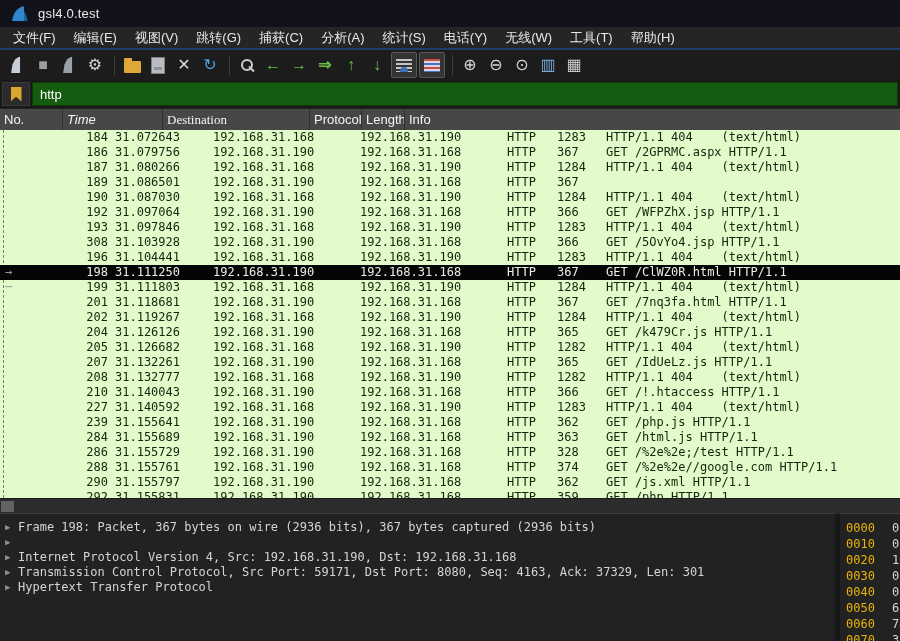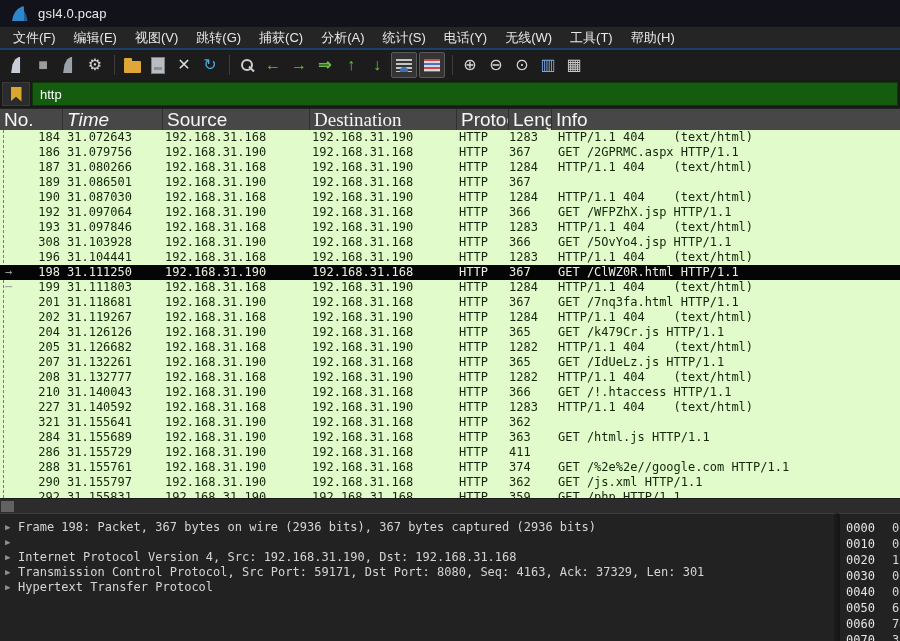--- a/index.html
+++ b/index.html
@@ -40,33 +40,33 @@
   
   .filterbar{position:absolute;top:80px;left:0;right:0;height:28px;background:#191919;
     display:flex;align-items:center;padding:0 2px;}
   .bookmark-btn{width:26px;height:22px;background:#2b2b2b;border:1px solid #3a3a3a;
     display:flex;align-items:center;justify-content:center;margin-right:2px;}
   .bookmark-shape{width:11px;height:15px;background:#d9a62e;clip-path:polygon(0 0,100% 0,100% 100%,50% 68%,0 100%);}
   .filter-input{flex:1;height:22px;background:#165c10;border:1px solid #0b3a06;color:#ffffff;
     font-size:13px;font-family:"Liberation Sans",sans-serif;padding:0 0 0 7px;outline:none;}
   
   .colheader{position:absolute;top:108px;left:0;right:0;height:22px;background:#474747;
-    display:flex;color:#f5f5f5;font-size:19px;border-top:1px solid #222;}
+    display:flex;color:#f5f5f5;font-size:13px;border-top:1px solid #222;}
   .hcell{height:22px;line-height:22px;padding-left:4px;border-right:1px solid #303030;
     overflow:hidden;white-space:nowrap;box-sizing:border-box;flex-shrink:0;}
   .hc-no{width:63px;}.hc-time{width:100px;font-style:italic;}.hc-src{width:147px;}.hc-dst{width:147px;font-family:Liberation Serif, serif;}
   .hc-proto{width:52px;}.hc-len{width:43px;}.hc-info{flex:1;border-right:none;}
   
   .listarea{position:absolute;top:130px;left:0;right:0;height:368px;background:#e2fbca;
     overflow:hidden;font-family:"DejaVu Sans Mono","Liberation Mono",monospace;font-size:12px;}
   .listarea::before{content:"";position:absolute;left:3px;top:0;bottom:0;border-left:1px dashed #6d8a5e;z-index:2;}
   .prow{display:flex;height:15px;line-height:15px;color:#15250c;white-space:pre;position:relative;}
   .prow.selected{background:#050505;color:#e9efe4;z-index:3;}
   .pc{flex-shrink:0;overflow:hidden;box-sizing:border-box;}
-  .pc-no{width:63px;text-align:right;padding-right:3px;}
+  .pc-no{width:63px;text-align:right;padding-right:3px;margin-left:48px;}
   .pc-time{width:100px;padding-left:4px;}
   .pc-src{width:147px;padding-left:2px;}
   .pc-dst{width:147px;padding-left:2px;}
   .pc-proto{width:52px;padding-left:2px;}
   .pc-len{width:43px;padding-right:3px;}
   .pc-info{flex:1;padding-left:6px;}
   .rowmarker{position:absolute;left:5px;top:0;color:#9a9a9a;font-size:12px;z-index:4;}
   
   .hscroll{position:absolute;top:498px;left:0;right:0;height:15px;background:#2c2c2c;border-top:1px solid #1a1a1a;}
   .hscroll .handle{position:absolute;left:1px;top:2px;width:13px;height:11px;background:#626262;}
@@ -74,34 +74,34 @@
   .details{position:absolute;top:513px;left:0;width:834px;height:128px;background:#222222;
     border-top:1px solid #3f3f3f;color:#d4d4d4;
     font-family:"DejaVu Sans Mono","Liberation Mono",monospace;font-size:12px;padding-top:6px;box-sizing:border-box;}
   .dline{height:15px;line-height:15px;white-space:pre;overflow:hidden;position:relative;padding-left:18px;}
   .dline .exp{position:absolute;left:5px;top:0;color:#8f8f8f;font-size:9px;}
   
   .hexpane{position:absolute;top:513px;left:837px;right:0;bottom:0;background:#222222;
     border-top:1px solid #3f3f3f;border-left:3px solid #161616;
     font-family:"DejaVu Sans Mono","Liberation Mono",monospace;font-size:12px;padding-top:6px;box-sizing:border-box;}
   .hline{height:16px;line-height:16px;display:flex;white-space:pre;}
-  .hline .off{color:#e5e5e5;width:36px;text-align:right;margin-left:6px;}
+  .hline .off{color:#eab308;width:36px;text-align:right;margin-left:6px;}
   .hline .byte{color:#d6d6d6;margin-left:17px;}
 </style>
 </head>
 <body>
 
 <div class="titlebar">
   <span class="app-logo">
     <svg viewBox="0 0 20 18" width="20" height="18">
       <path d="M2 16 Q3.5 5 12 1.5 Q14 0.8 14 2.5 L14 16 Z" fill="#2f86cc"></path>
       <path d="M14 6 Q16.5 9 17.5 16 L14 16 Z" fill="#1d5f99"></path>
     </svg>
   </span>
-  <span class="title-text">gsl4.0.pcap</span>
+  <span class="title-text">gsl4.0.test</span>
 </div>
 
 <div class="menubar" id="menubar">
     <span class="menuitem">文件(F)</span>
     <span class="menuitem">编辑(E)</span>
     <span class="menuitem">视图(V)</span>
     <span class="menuitem">跳转(G)</span>
     <span class="menuitem">捕获(C)</span>
     <span class="menuitem">分析(A)</span>
     <span class="menuitem">统计(S)</span>
@@ -156,21 +156,20 @@
 <div class="filterbar">
   <span class="bookmark-btn">
     <span class="bookmark-shape"></span>
   </span>
   <input class="filter-input" readonly="" value="http" style="">
 </div>
 
 <div class="colheader" id="colheader">
     <span class="hcell hc-no">No.</span>
     <span class="hcell hc-time">Time</span>
-    <span class="hcell hc-src">Source</span>
     <span class="hcell hc-dst">Destination</span>
     <span class="hcell hc-proto">Protocol</span>
     <span class="hcell hc-len">Length</span>
     <span class="hcell hc-info">Info</span>
   </div>
 
 <div class="listarea" id="listarea">
     <div class="prow"><span class="pc pc-no">184</span><span class="pc pc-time">31.072643</span><span class="pc pc-src">192.168.31.168</span><span class="pc pc-dst">192.168.31.190</span><span class="pc pc-proto">HTTP</span><span class="pc pc-len">1283</span><span class="pc pc-info">HTTP/1.1 404    (text/html)</span></div>
     <div class="prow"><span class="pc pc-no">186</span><span class="pc pc-time">31.079756</span><span class="pc pc-src">192.168.31.190</span><span class="pc pc-dst">192.168.31.168</span><span class="pc pc-proto">HTTP</span><span class="pc pc-len">367</span><span class="pc pc-info">GET /2GPRMC.aspx HTTP/1.1</span></div>
     <div class="prow"><span class="pc pc-no">187</span><span class="pc pc-time">31.080266</span><span class="pc pc-src">192.168.31.168</span><span class="pc pc-dst">192.168.31.190</span><span class="pc pc-proto">HTTP</span><span class="pc pc-len">1284</span><span class="pc pc-info">HTTP/1.1 404    (text/html)</span></div>
@@ -183,23 +182,23 @@
     <div class="prow selected"><span class="pc pc-no">198</span><span class="pc pc-time">31.111250</span><span class="pc pc-src">192.168.31.190</span><span class="pc pc-dst">192.168.31.168</span><span class="pc pc-proto">HTTP</span><span class="pc pc-len">367</span><span class="pc pc-info">GET /ClWZ0R.html HTTP/1.1</span><span class="rowmarker">→</span></div>
     <div class="prow"><span class="pc pc-no">199</span><span class="pc pc-time">31.111803</span><span class="pc pc-src">192.168.31.168</span><span class="pc pc-dst">192.168.31.190</span><span class="pc pc-proto">HTTP</span><span class="pc pc-len">1284</span><span class="pc pc-info">HTTP/1.1 404    (text/html)</span><span class="rowmarker">─</span></div>
     <div class="prow"><span class="pc pc-no">201</span><span class="pc pc-time">31.118681</span><span class="pc pc-src">192.168.31.190</span><span class="pc pc-dst">192.168.31.168</span><span class="pc pc-proto">HTTP</span><span class="pc pc-len">367</span><span class="pc pc-info">GET /7nq3fa.html HTTP/1.1</span></div>
     <div class="prow"><span class="pc pc-no">202</span><span class="pc pc-time">31.119267</span><span class="pc pc-src">192.168.31.168</span><span class="pc pc-dst">192.168.31.190</span><span class="pc pc-proto">HTTP</span><span class="pc pc-len">1284</span><span class="pc pc-info">HTTP/1.1 404    (text/html)</span></div>
     <div class="prow"><span class="pc pc-no">204</span><span class="pc pc-time">31.126126</span><span class="pc pc-src">192.168.31.190</span><span class="pc pc-dst">192.168.31.168</span><span class="pc pc-proto">HTTP</span><span class="pc pc-len">365</span><span class="pc pc-info">GET /k479Cr.js HTTP/1.1</span></div>
     <div class="prow"><span class="pc pc-no">205</span><span class="pc pc-time">31.126682</span><span class="pc pc-src">192.168.31.168</span><span class="pc pc-dst">192.168.31.190</span><span class="pc pc-proto">HTTP</span><span class="pc pc-len">1282</span><span class="pc pc-info">HTTP/1.1 404    (text/html)</span></div>
     <div class="prow"><span class="pc pc-no">207</span><span class="pc pc-time">31.132261</span><span class="pc pc-src">192.168.31.190</span><span class="pc pc-dst">192.168.31.168</span><span class="pc pc-proto">HTTP</span><span class="pc pc-len">365</span><span class="pc pc-info">GET /IdUeLz.js HTTP/1.1</span></div>
     <div class="prow"><span class="pc pc-no">208</span><span class="pc pc-time">31.132777</span><span class="pc pc-src">192.168.31.168</span><span class="pc pc-dst">192.168.31.190</span><span class="pc pc-proto">HTTP</span><span class="pc pc-len">1282</span><span class="pc pc-info">HTTP/1.1 404    (text/html)</span></div>
     <div class="prow"><span class="pc pc-no">210</span><span class="pc pc-time">31.140043</span><span class="pc pc-src">192.168.31.190</span><span class="pc pc-dst">192.168.31.168</span><span class="pc pc-proto">HTTP</span><span class="pc pc-len">366</span><span class="pc pc-info">GET /!.htaccess HTTP/1.1</span></div>
     <div class="prow"><span class="pc pc-no">227</span><span class="pc pc-time">31.140592</span><span class="pc pc-src">192.168.31.168</span><span class="pc pc-dst">192.168.31.190</span><span class="pc pc-proto">HTTP</span><span class="pc pc-len">1283</span><span class="pc pc-info">HTTP/1.1 404    (text/html)</span></div>
-    <div class="prow"><span class="pc pc-no">321</span><span class="pc pc-time">31.155641</span><span class="pc pc-src">192.168.31.190</span><span class="pc pc-dst">192.168.31.168</span><span class="pc pc-proto">HTTP</span><span class="pc pc-len">362</span></div>
+    <div class="prow"><span class="pc pc-no">239</span><span class="pc pc-time">31.155641</span><span class="pc pc-src">192.168.31.190</span><span class="pc pc-dst">192.168.31.168</span><span class="pc pc-proto">HTTP</span><span class="pc pc-len">362</span><span class="pc pc-info">GET /php.js HTTP/1.1</span></div>
     <div class="prow"><span class="pc pc-no">284</span><span class="pc pc-time">31.155689</span><span class="pc pc-src">192.168.31.190</span><span class="pc pc-dst">192.168.31.168</span><span class="pc pc-proto">HTTP</span><span class="pc pc-len">363</span><span class="pc pc-info">GET /html.js HTTP/1.1</span></div>
-    <div class="prow"><span class="pc pc-no">286</span><span class="pc pc-time">31.155729</span><span class="pc pc-src">192.168.31.190</span><span class="pc pc-dst">192.168.31.168</span><span class="pc pc-proto">HTTP</span><span class="pc pc-len">411</span></div>
+    <div class="prow"><span class="pc pc-no">286</span><span class="pc pc-time">31.155729</span><span class="pc pc-src">192.168.31.190</span><span class="pc pc-dst">192.168.31.168</span><span class="pc pc-proto">HTTP</span><span class="pc pc-len">328</span><span class="pc pc-info">GET /%2e%2e;/test HTTP/1.1</span></div>
     <div class="prow"><span class="pc pc-no">288</span><span class="pc pc-time">31.155761</span><span class="pc pc-src">192.168.31.190</span><span class="pc pc-dst">192.168.31.168</span><span class="pc pc-proto">HTTP</span><span class="pc pc-len">374</span><span class="pc pc-info">GET /%2e%2e//google.com HTTP/1.1</span></div>
     <div class="prow"><span class="pc pc-no">290</span><span class="pc pc-time">31.155797</span><span class="pc pc-src">192.168.31.190</span><span class="pc pc-dst">192.168.31.168</span><span class="pc pc-proto">HTTP</span><span class="pc pc-len">362</span><span class="pc pc-info">GET /js.xml HTTP/1.1</span></div>
     <div class="prow"><span class="pc pc-no">292</span><span class="pc pc-time">31.155831</span><span class="pc pc-src">192.168.31.190</span><span class="pc pc-dst">192.168.31.168</span><span class="pc pc-proto">HTTP</span><span class="pc pc-len">359</span><span class="pc pc-info">GET /php HTTP/1.1</span></div>
   </div>
 
 <div class="hscroll">
   <div class="handle"></div>
 </div>
 
 <div class="details" id="details">

